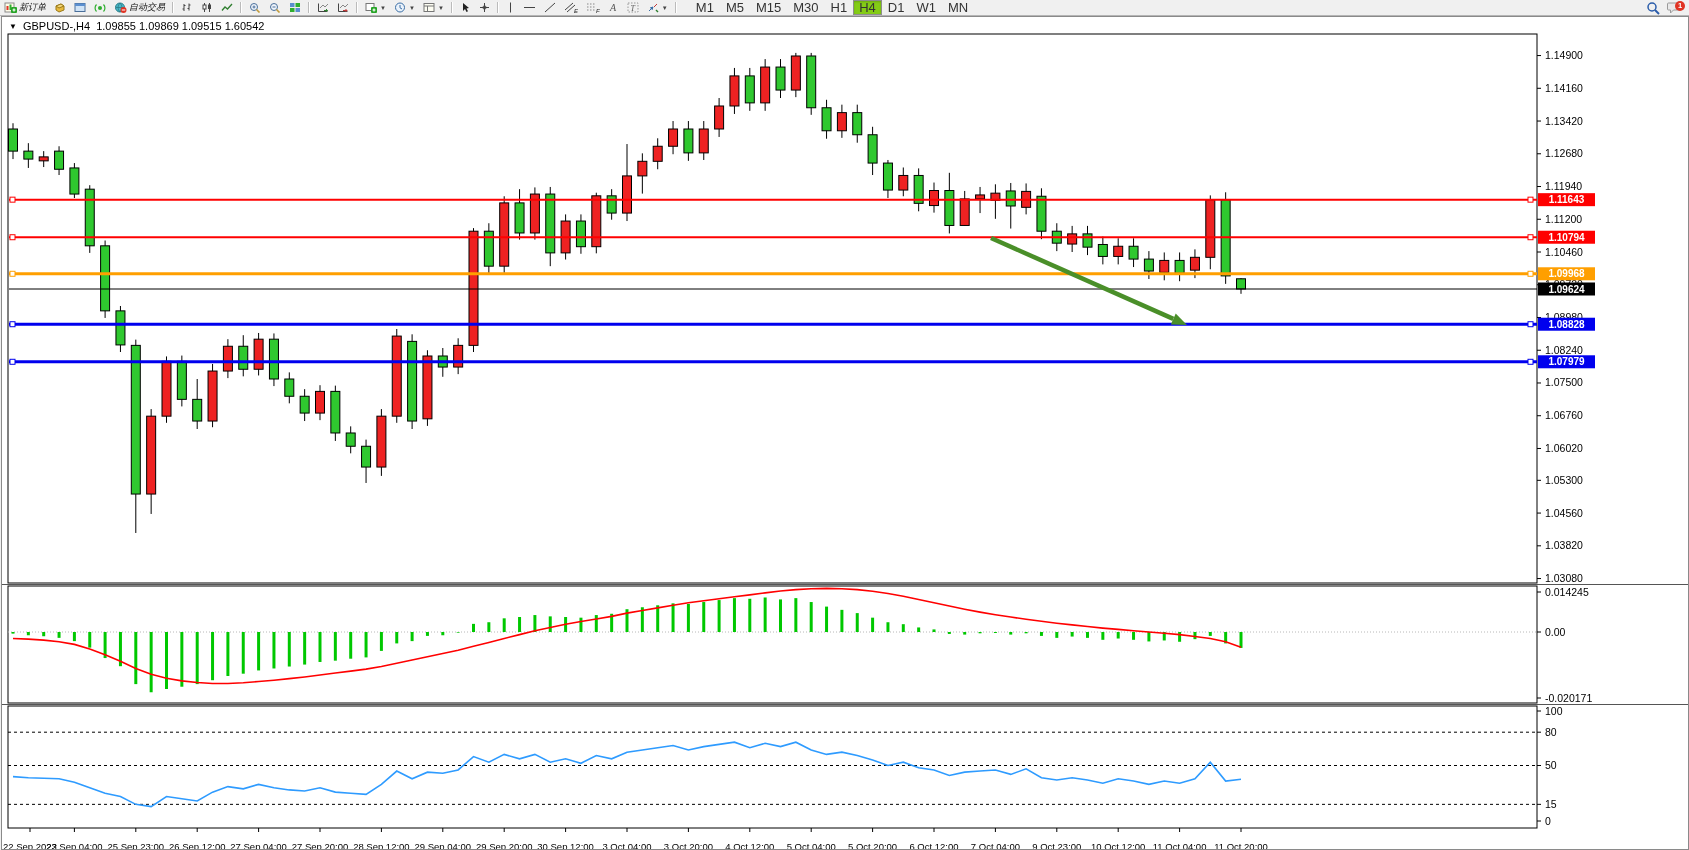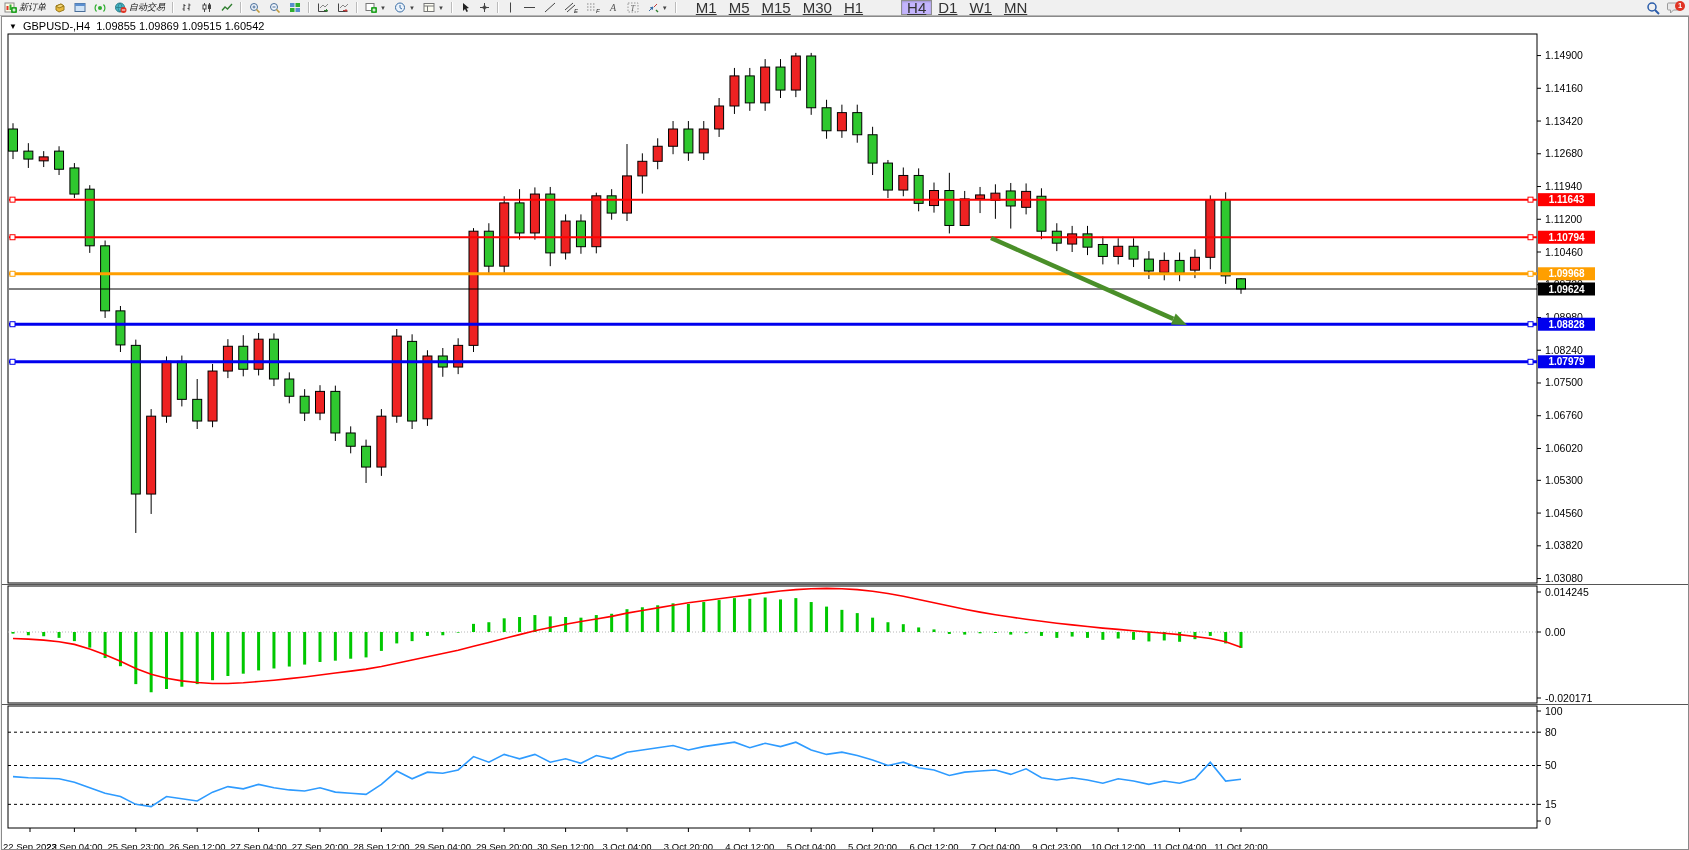--- a/index.html
+++ b/index.html
@@ -8,23 +8,23 @@
   .toolbar{position:absolute;left:0;top:0;width:1689px;height:15px;background:#f0f0f0;
     border-bottom:1px solid #b5b5b5;display:flex;align-items:center;font-size:9px;color:#222;}
   .tgroup{display:flex;align-items:center;height:23px;font-style:italic;}
   .tsep{width:1px;height:11px;background:#bbb;margin:0 3px;border-right:1px solid #fff;}
   .tbtn{display:flex;align-items:center;gap:2px;padding:0 3px;height:13px;cursor:default;
     border:1px solid transparent;white-space:nowrap;}
   .tbtn svg{display:block;}
   .tlabel{font-size:9px;color:#111;}
   .dd{font-size:6px;color:#444;margin-left:1px;}
   .tf-group{display:flex;align-items:center;margin-left:10px;}
-  .tfbtn{font-size:15px;color:#333;padding:0 5px;height:13px;line-height:13px;
-    border:1px solid transparent;text-decoration:underline;}
-  .tfbtn.active{border:1px solid #8e8e8e;background:#c4b5fd;box-shadow:inset 0 1px 2px rgba(0,0,0,.18);margin-left:32px;}
+  .tfbtn{font-size:13px;color:#333;padding:0 5px;height:13px;line-height:13px;
+    border:1px solid transparent;}
+  .tfbtn.active{border:1px solid #8e8e8e;background:#84cc16;box-shadow:inset 0 1px 2px rgba(0,0,0,.18);}
   .toolbar-right{position:absolute;right:6px;top:0;height:15px;display:flex;align-items:center;gap:6px;}
   .chat-wrap{position:relative;width:16px;height:14px;}
   .badge{position:absolute;right:-2px;top:0px;width:10px;height:10px;border-radius:50%;
     background:#e03424;color:#fff;font-size:7.5px;font-weight:bold;text-align:center;line-height:10px;}
   
   .chart-window{position:absolute;left:1px;top:16px;width:1686px;height:832px;background:#fff;
     border:1px solid #8a8a8a;}
   .title-row{position:absolute;left:7px;top:3px;font-size:11px;color:#000;display:flex;gap:6px;align-items:center;}
   .title-caret{font-size:8px;}
   #chart-svg{position:absolute;left:0;top:0;}

